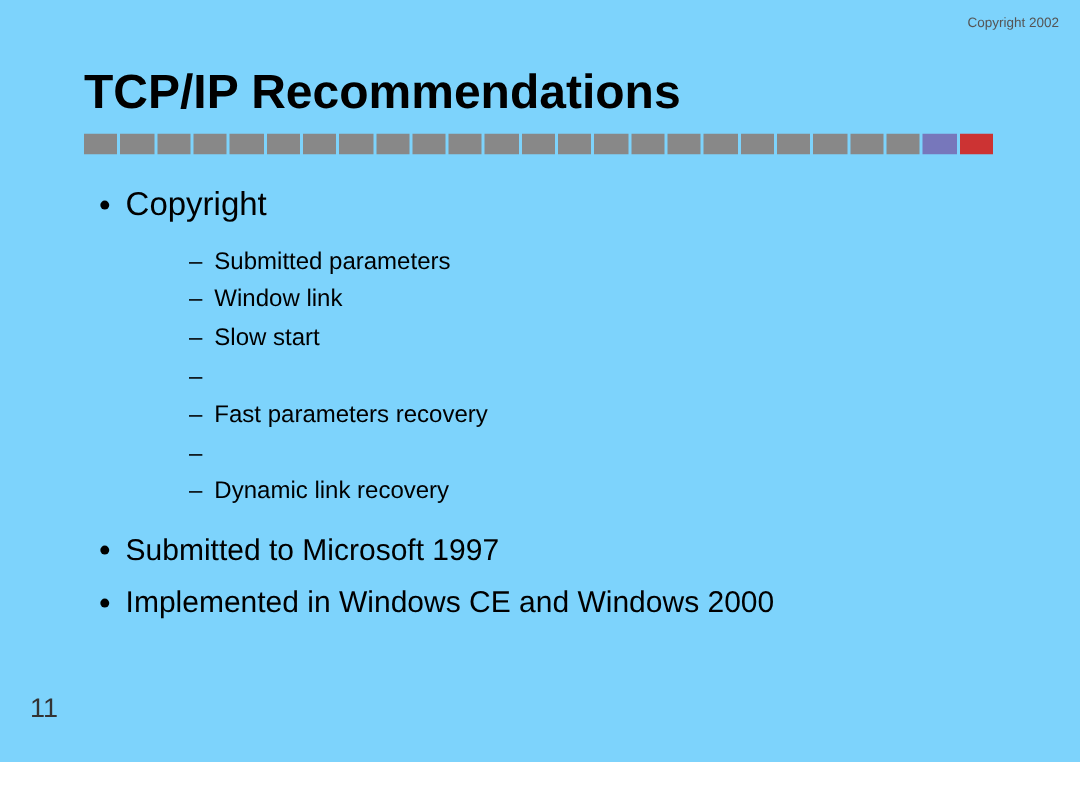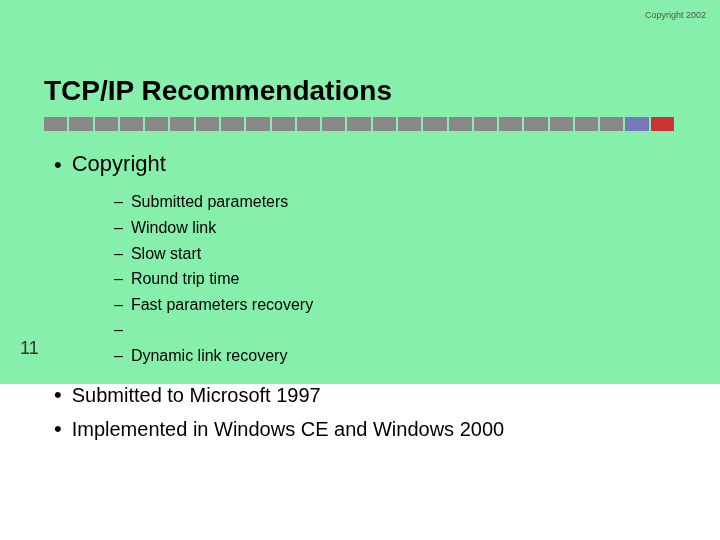--- a/index.html
+++ b/index.html
@@ -12,41 +12,40 @@
       width: 720px;
       height: 540px;
       background: #ffffff;
       font-family: Arial, sans-serif;
       position: relative;
       overflow: hidden;
     }
 
     .slide {
       width: 720px;
-      height: 384px;
-      background: #86efac;
-      padding: 4px;
+      height: 508px;
+      background: #7dd3fc;
+      padding: 16px;
       position: relative;
     }
 
     .copyright {
       position: absolute;
       top: 10px;
       right: 14px;
       font-size: 9px;
       color: #555555;
     }
 
     .title {
-      font-size: 28px;
+      font-size: 32px;
       font-weight: bold;
       color: #000000;
       padding: 28px 40px 0 40px;
       line-height: 1.1;
-      margin-top: 44px;
     }
 
     .divider-bar {
       display: flex;
       height: 14px;
       margin: 10px 40px 0 40px;
       overflow: hidden;
     }
 
     .divider-segment {
@@ -168,21 +167,20 @@
         <div class="sub-item">
           <span class="dash">–</span>
           <span>Window link</span>
         </div>
         <div class="sub-item">
           <span class="dash">–</span>
           <span>Slow start</span>
         </div>
         <div class="sub-item">
           <span class="dash">–</span>
-          <span>Round trip time</span>
         </div>
         <div class="sub-item">
           <span class="dash">–</span>
           <span>Fast parameters recovery</span>
         </div>
         <div class="sub-item">
           <span class="dash">–</span>
         </div>
         <div class="sub-item">
           <span class="dash">–</span>

